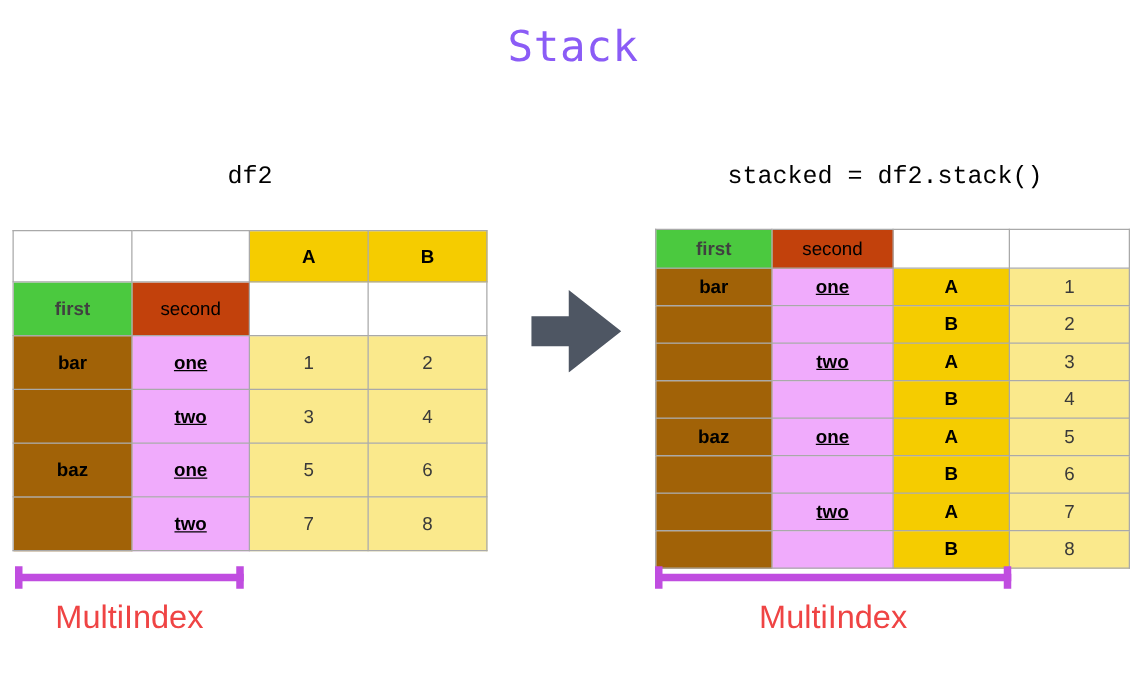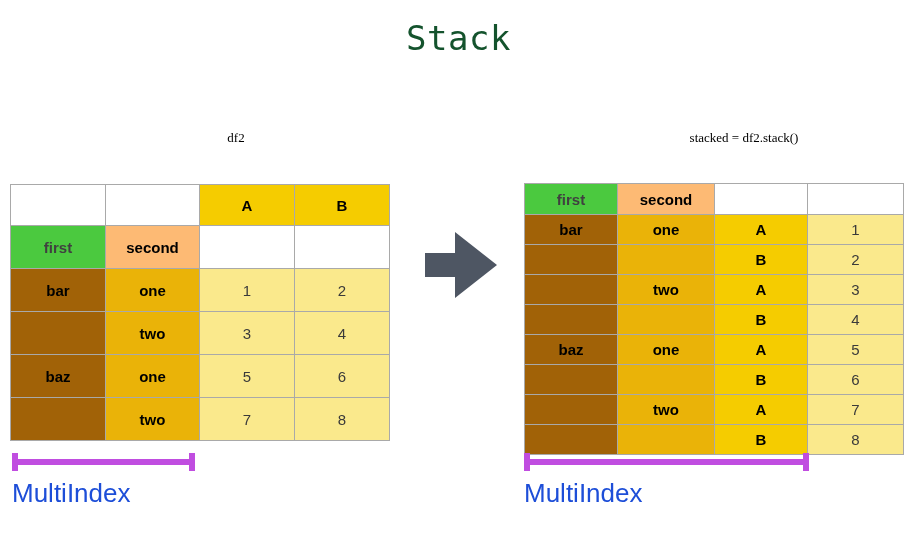--- a/index.html
+++ b/index.html
@@ -19,32 +19,31 @@
   
   #page-title {
     position: absolute;
     top: 18px;
     left: 0;
     width: 917px;
     text-align: center;
     font-family: "DejaVu Sans Mono", monospace;
     font-size: 34px;
     font-weight: 400;
-    color: #14532d;
+    color: #8b5cf6;
     letter-spacing: 0.5px;
   }
 
   
   .caption {
     position: absolute;
-    font-family: Liberation Serif, serif;
-    font-size: 13px;
+    font-family: Liberation Mono, monospace;
+    font-size: 20px;
     color: #000000;
     white-space: nowrap;
-    margin-left: 36px;
   }
   #caption-left  { top: 130px; left: 0;   width: 400px; text-align: center; }
   #caption-right { top: 130px; left: 508px; width: 400px; text-align: center; }
 
   
   .grid {
     position: absolute;
     border-collapse: collapse;
     table-layout: fixed;
     border: 1px solid #a9a9a9;
@@ -55,23 +54,23 @@
     vertical-align: middle;
     padding: 0;
     font-size: 15px;
     line-height: 1;
   }
 
   
   .c-blank      { background: #ffffff; }
   .c-gold       { background: #F5CC00; color: #000000; font-weight: bold; }
   .c-green      { background: #4BC93F; color: #404040; font-weight: bold; }
-  .c-lgreen     { background: #fdba74; color: #000000; font-weight: bold; margin-top: 42px; }
+  .c-lgreen     { background: #c2410c; color: #000000; font-weight: normal; margin-top: 42px; }
   .c-blue       { background: #a16207; color: #000000; font-weight: bold; }
-  .c-lblue      { background: #eab308; color: #000000; font-weight: bold; }
+  .c-lblue      { background: #f0abfc; color: #000000; font-weight: bold; text-decoration: underline; }
   .c-lyellow    { background: #FAE98C; color: #3a3a3a; font-weight: normal; }
 
   
   #table-left { left: 10px; top: 184px; width: 379px; }
   #table-left .col-a { width: 95px; }
   #table-left .col-b { width: 94px; }
   #table-left .col-c { width: 95px; }
   #table-left .col-d { width: 95px; }
   #table-left tr.r-head  td { height: 40px; }
   #table-left tr.r-names td { height: 42px; }
@@ -117,22 +116,23 @@
   .bracket .cap.left  { left: 0; }
   .bracket .cap.right { right: 0; }
 
   #bracket-left  { left: 12px;  top: 453px; width: 183px; }
   #bracket-right { left: 524px; top: 453px; width: 285px; }
 
   .mi-label {
     position: absolute;
     font-family: "Liberation Sans", sans-serif;
     font-size: 26px;
-    color: #1d4ed8;
+    color: #ef4444;
     white-space: nowrap;
+    text-align: center;
   }
   #label-left  { top: 478px; left: 12px;  width: 183px; }
   #label-right { top: 478px; left: 524px; width: 285px; }
 </style>
 </head>
 <body>
 
 <div id="page-title">Stack</div>
 
 <div class="caption" id="caption-left">df2</div>

